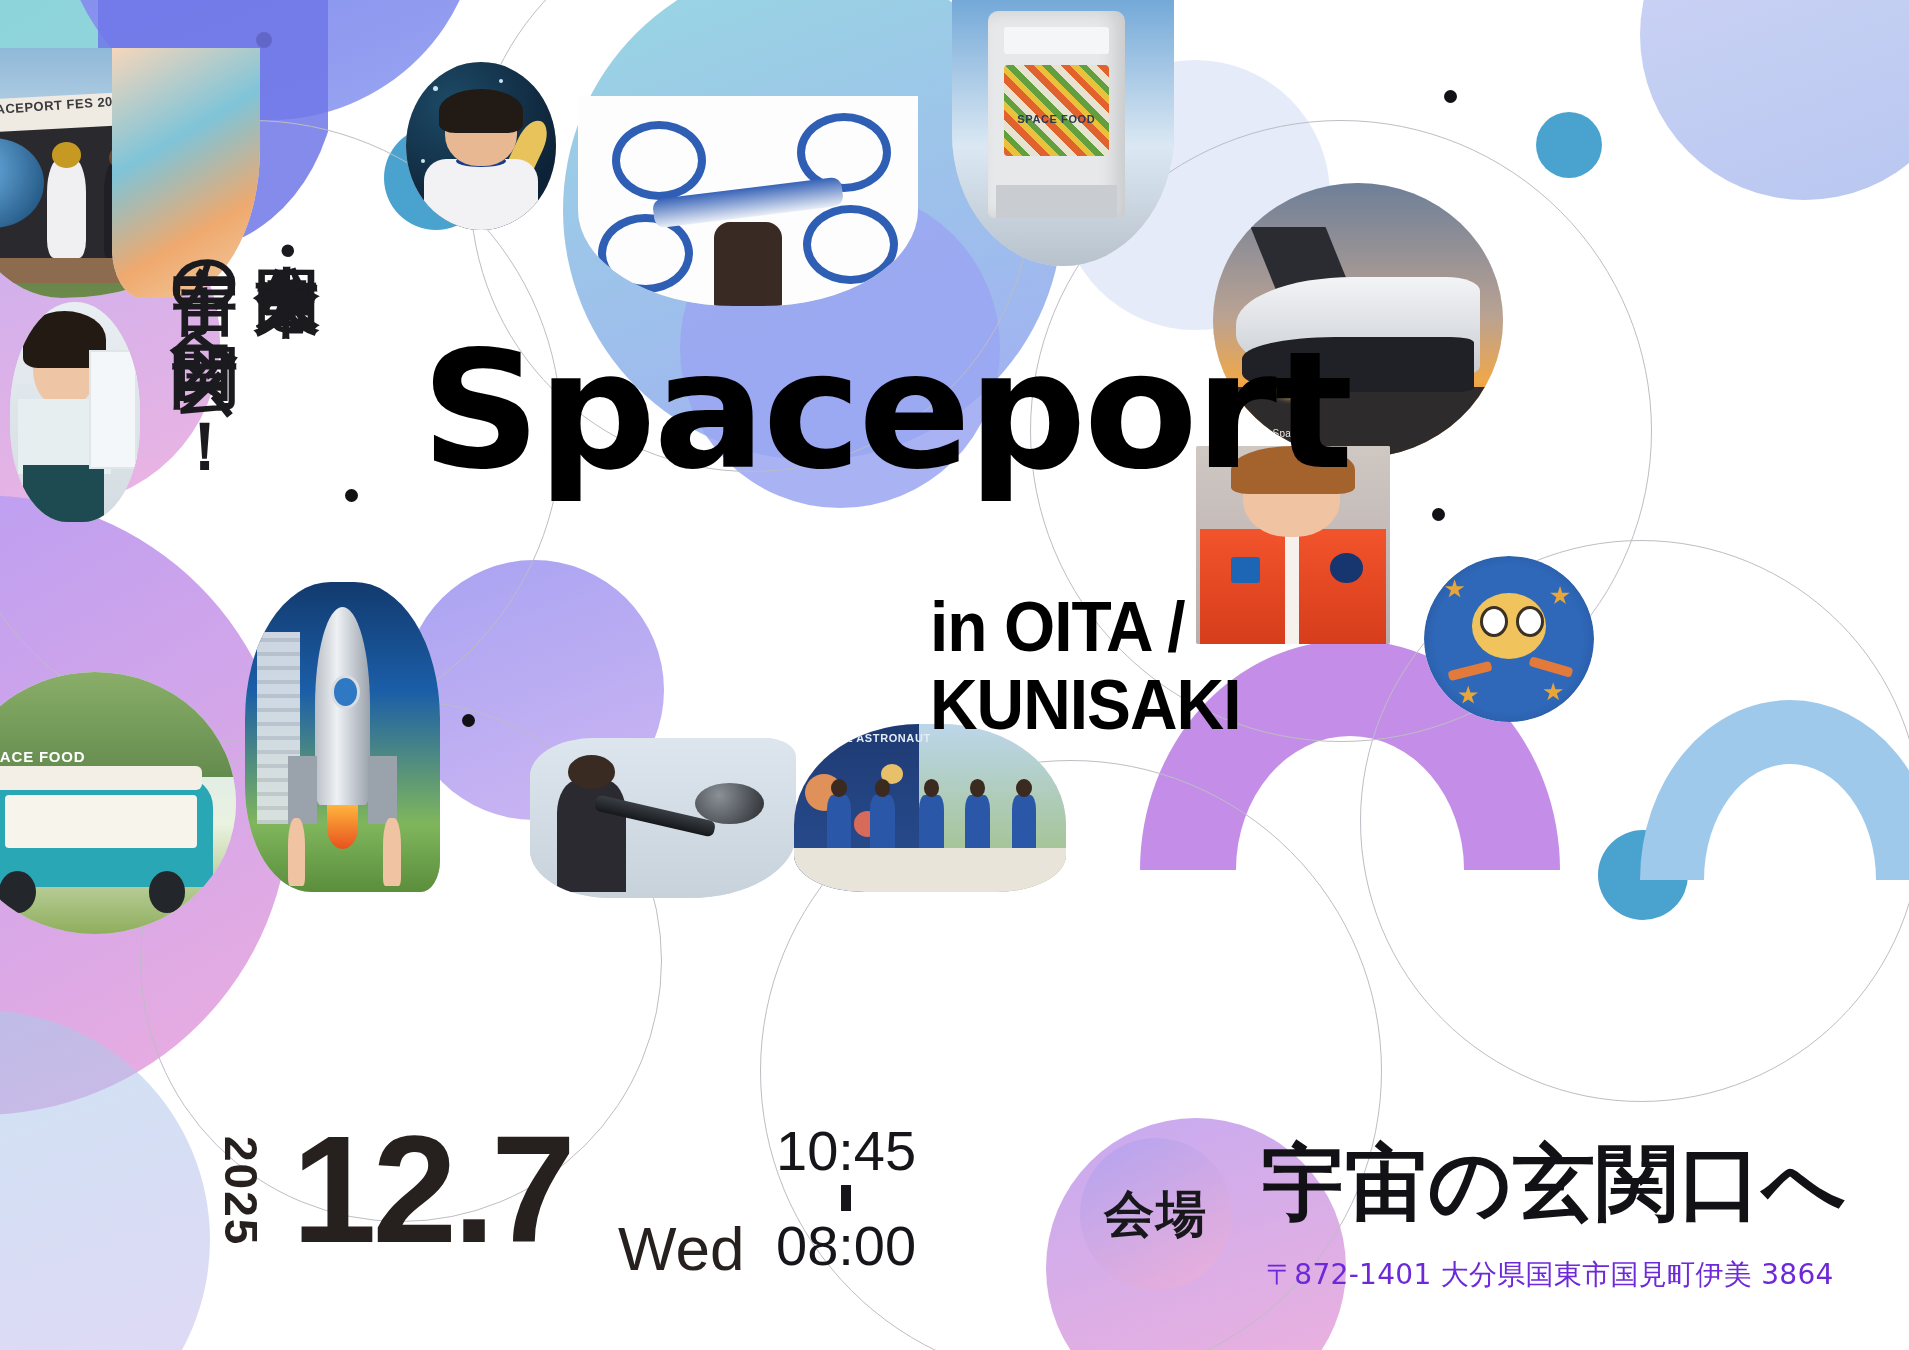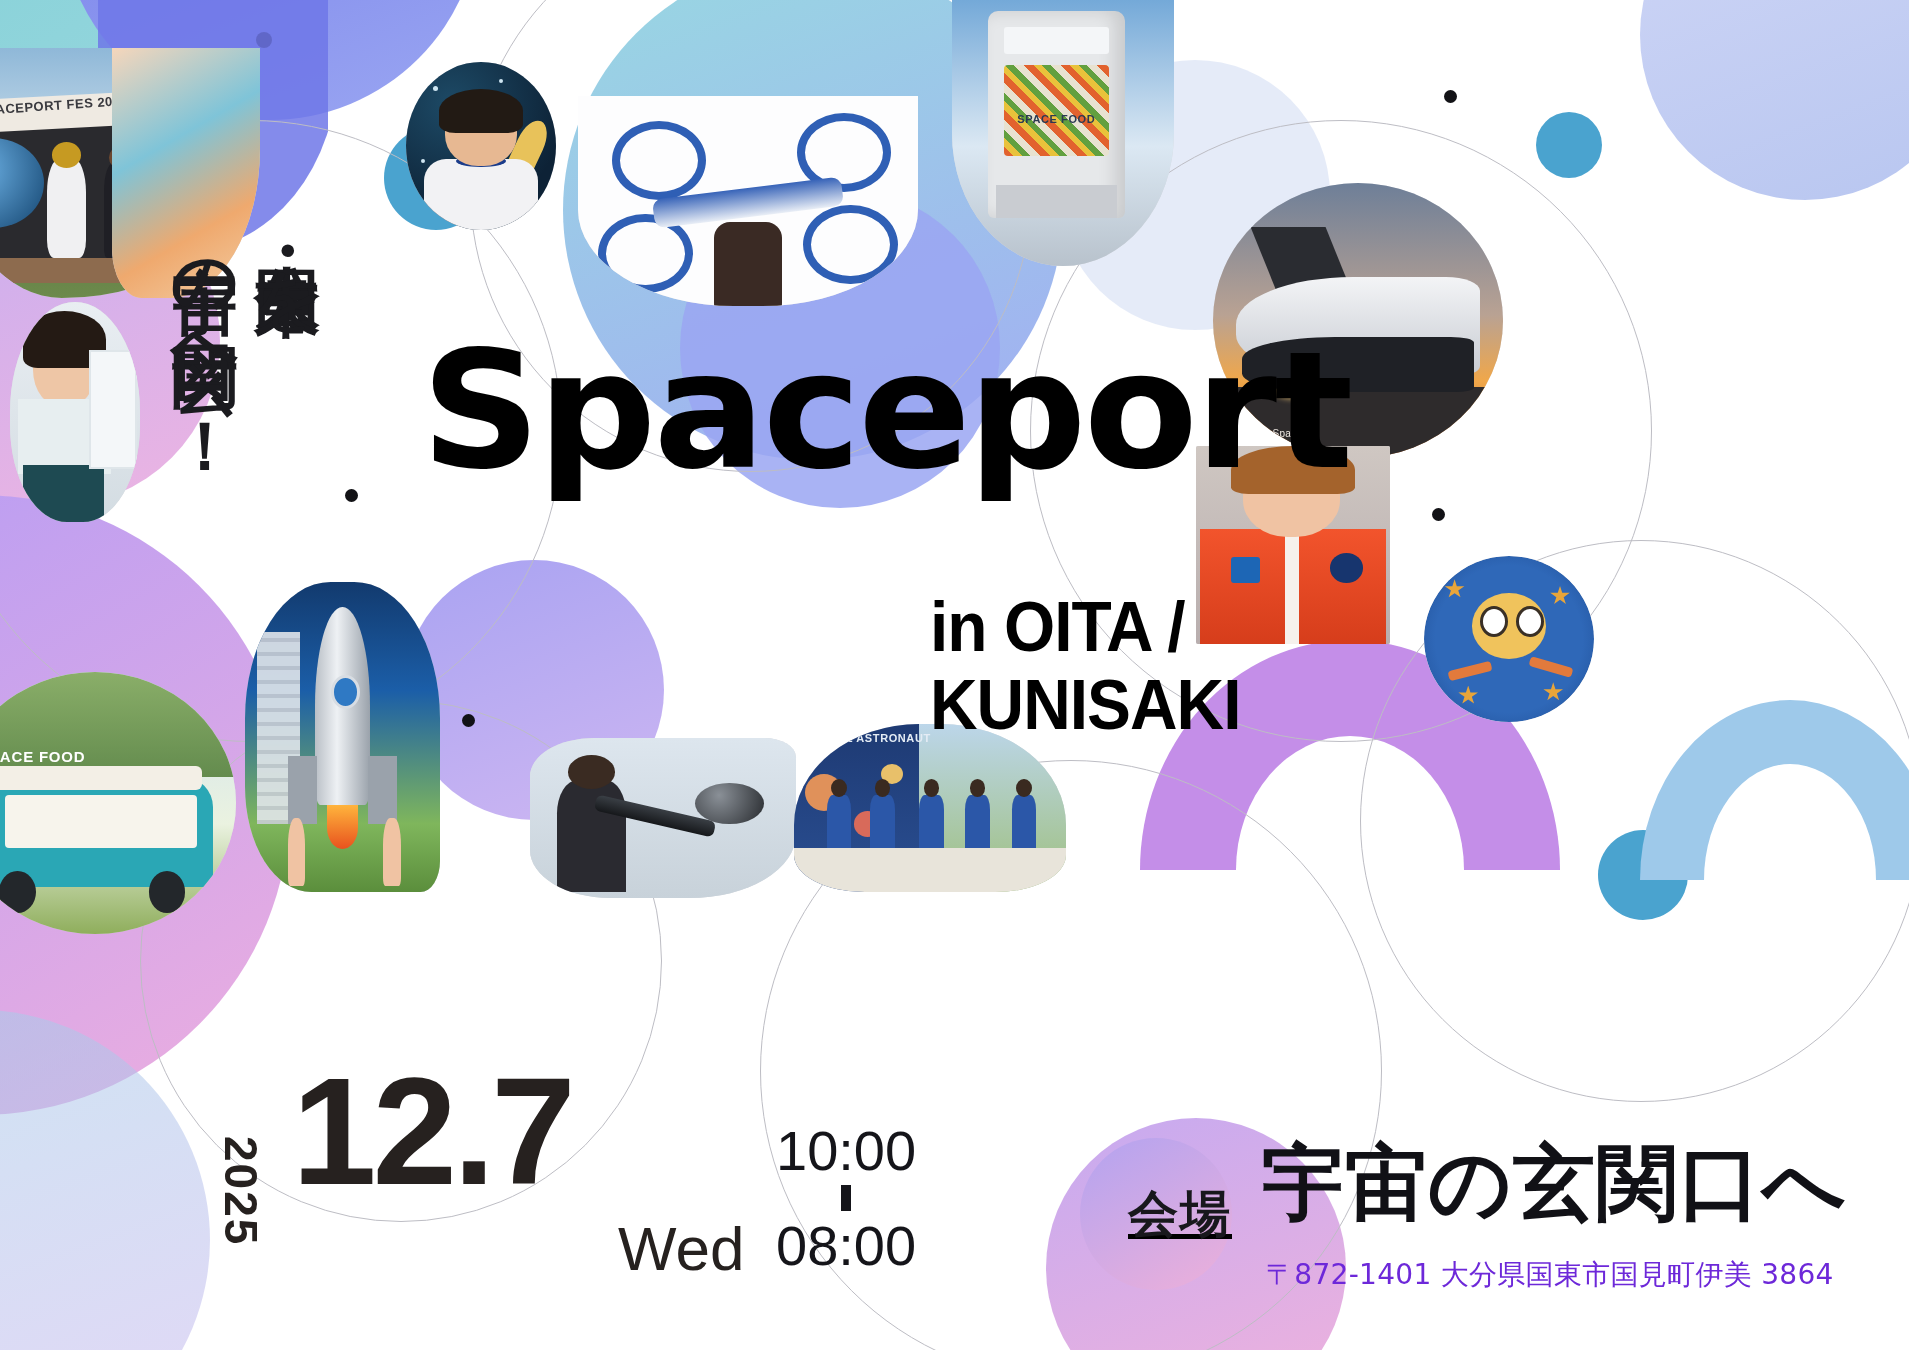--- a/index.html
+++ b/index.html
@@ -119,30 +119,30 @@
   #title-main{position:absolute;font-family:"DejaVu Sans","Liberation Sans",sans-serif;font-weight:700;color:#000;}
   .t-line1{position:absolute;left:430px;top:338px;font-size:163px;line-height:.9;letter-spacing:-3px;font-weight:700;color:#000;
            font-family:"DejaVu Sans","Liberation Sans",sans-serif;transform:scaleX(1.02);}
   .t-line2{position:absolute;left:548px;top:575px;font-size:163px;line-height:.9;letter-spacing:-3px;font-weight:700;color:#000;
            font-family:"DejaVu Sans","Liberation Sans",sans-serif;}
   .t-sub{position:absolute;left:930px;top:588px;font-size:70px;line-height:1.12;font-weight:700;color:#000;letter-spacing:-1px;
          font-family:"Liberation Sans",sans-serif;transform:scaleX(.94);transform-origin:left top;}
 
   .d-year{position:absolute;left:214px;top:1136px;font-size:46px;font-weight:700;color:#26211f;
           writing-mode:vertical-rl;letter-spacing:2px;font-family:"Liberation Sans",sans-serif;}
-  .d-day{position:absolute;left:292px;top:1055px;font-size:152px;font-weight:700;color:#26211f;letter-spacing:-4px;
+  .d-day{position:absolute;left:292px;top:1113px;font-size:152px;font-weight:700;color:#26211f;letter-spacing:-4px;
          font-family:"Liberation Sans",sans-serif;line-height:1;}
   .d-dow{position:absolute;left:618px;top:1213px;font-size:62px;font-weight:400;color:#26211f;
          font-family:"Liberation Sans",sans-serif;}
   .t-times{position:absolute;left:776px;top:1122px;font-size:56px;font-weight:400;color:#15151a;line-height:1.02;
            font-family:"Liberation Sans",sans-serif;text-align:center;}
   .t-dash{display:block;width:10px;height:26px;background:#15151a;margin:6px auto;}
 
   .v-badge{position:absolute;left:1080px;top:1138px;width:152px;height:152px;border-radius:50%;
-           background:linear-gradient(150deg,#b3a3f0,#edb0da);display:flex;align-items:center;justify-content:flex-end;text-decoration:underline;}
+           background:linear-gradient(150deg,#b3a3f0,#edb0da);display:flex;align-items:center;justify-content:center;}
   .v-badge span{font-family:"DejaVu Sans","Liberation Sans",sans-serif;font-weight:700;font-size:50px;color:#18181c;letter-spacing:2px;}
   .v-name{position:absolute;left:1262px;top:1142px;font-family:"DejaVu Sans","Liberation Sans",sans-serif;font-weight:700;
           font-size:82px;color:#111116;letter-spacing:1px;line-height:1;}
   .v-addr{position:absolute;left:1266px;top:1256px;font-family:"DejaVu Sans","Liberation Sans",sans-serif;font-weight:400;
           font-size:28px;color:#6d28d9;letter-spacing:.3px;}
 </style>
 </head>
 <body>
 
 <div id="poster">
@@ -353,21 +353,21 @@
     <div class="t-sub">
       <div>in OITA /</div>
       <div>KUNISAKI</div>
     </div>
   </div>
 
   <div class="d-year">2025</div>
   <div class="d-day">12.7</div>
   <div class="d-dow">Wed</div>
   <div class="t-times">
-    <div>10:00</div>
+    <div>10:45</div>
     <span class="t-dash"></span>
     <div>08:00</div>
   </div>
 
   <div class="v-badge">
     <span>会場</span>
   </div>
   <div class="v-name">宇宙の玄関口へ</div>
   <div class="v-addr">〒872-1401 大分県国東市国見町伊美 3864</div>
 

